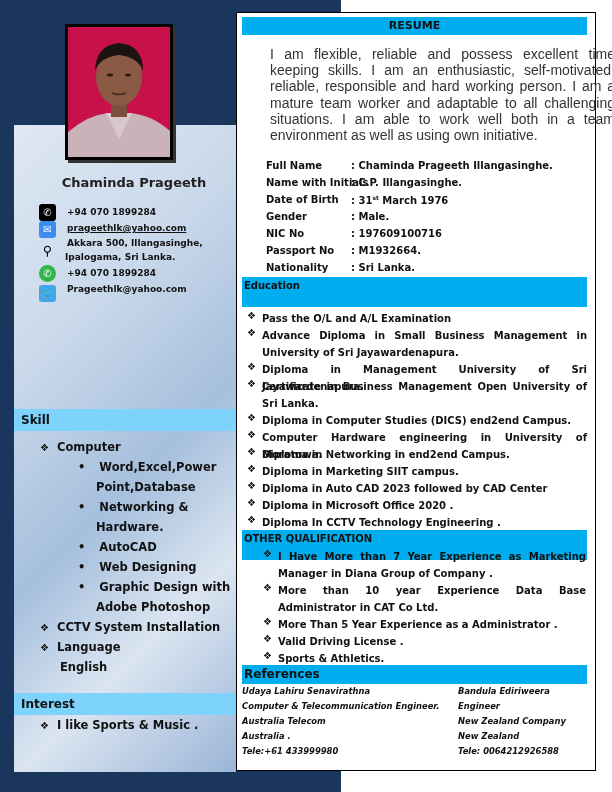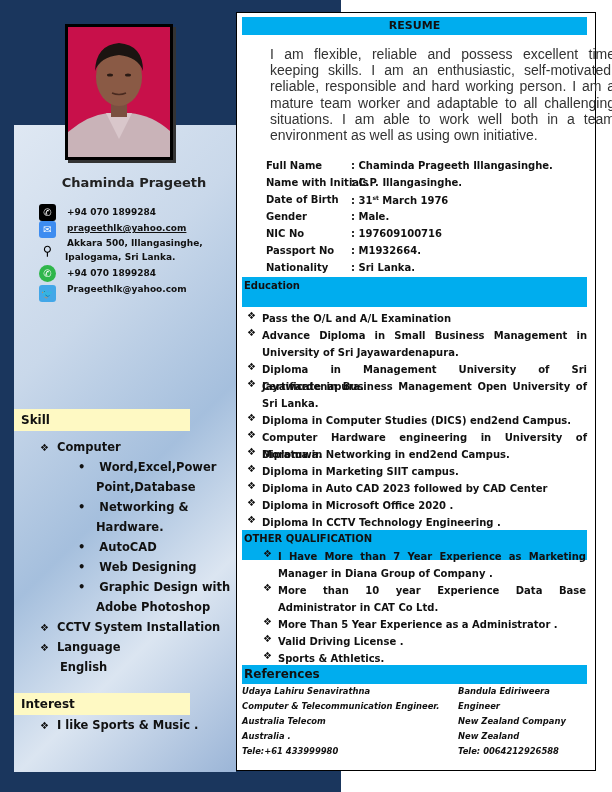--- a/index.html
+++ b/index.html
@@ -30,22 +30,22 @@
   .contact {
     position: absolute; left: 39px; font-size: 9px; font-weight: bold; color: #111;
     font-family: "DejaVu Sans", sans-serif;
   }
   .contact .ic {
     position: absolute; left: 0; width: 17px; height: 17px; border-radius: 3px;
     display: flex; align-items: center; justify-content: center; font-size: 10px; color: #fff;
   }
   .contact .txt { position: absolute; left: 28px; white-space: nowrap; }
   .side-header {
-    position: absolute; left: 14px; width: 176px; height: 22px;
-    background: #fef9c3; font-size: 12px; font-weight: bold; color: #111;
+    position: absolute; left: 14px; width: 222px; height: 22px;
+    background: #7dd3fc; font-size: 12px; font-weight: bold; color: #111;
     font-family: "DejaVu Sans", sans-serif;
     padding-left: 7px; box-sizing: border-box; line-height: 22px;
   }
   .side-list { position: absolute; left: 40px; font-family: "DejaVu Sans", sans-serif; font-weight: bold; font-size: 11.5px; color: #111; }
   .side-list .row { position: absolute; white-space: nowrap; }
   .diamond { font-size: 10px; margin-right: 8px; }
   .main-box {
     position: absolute; left: 236px; top: 12px; width: 360px; height: 759px;
     border: 1.5px solid #000; background: #fff; box-sizing: border-box;
   }

